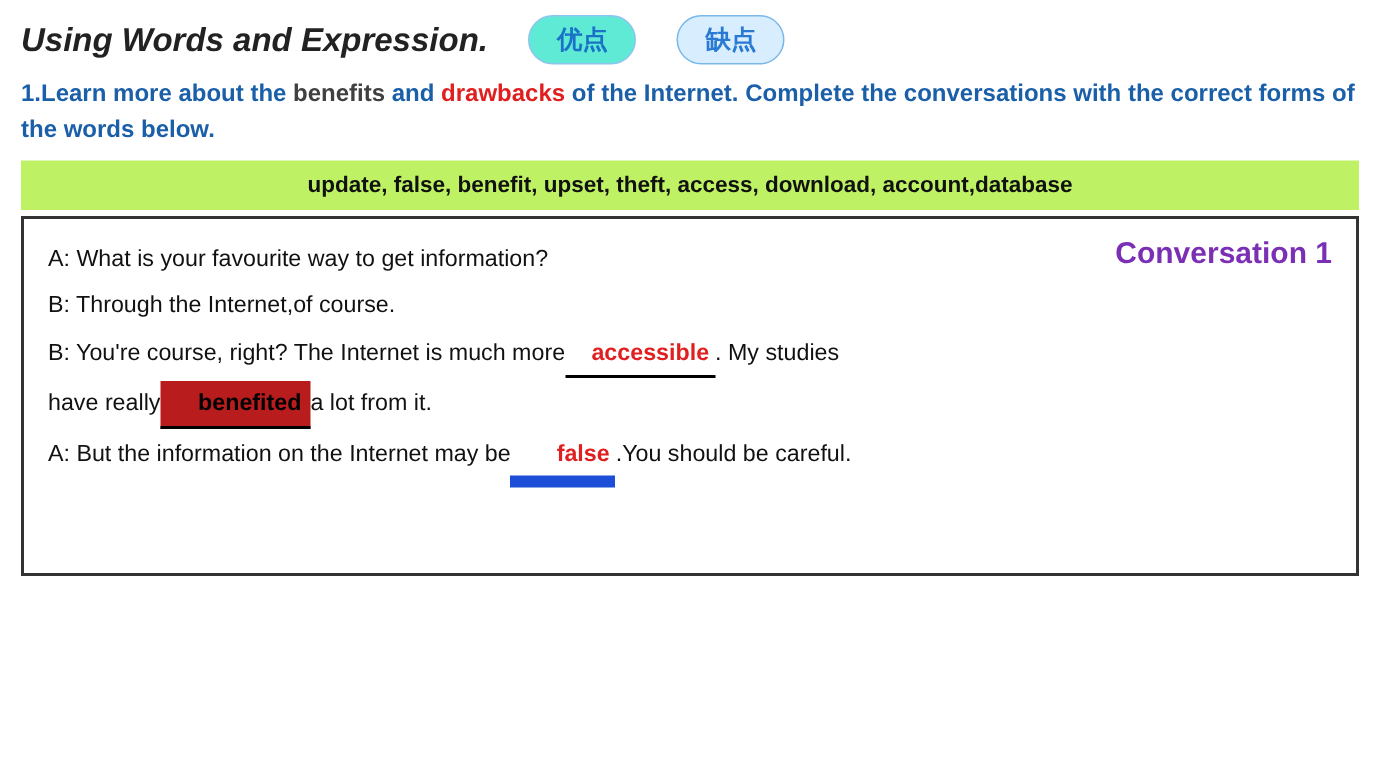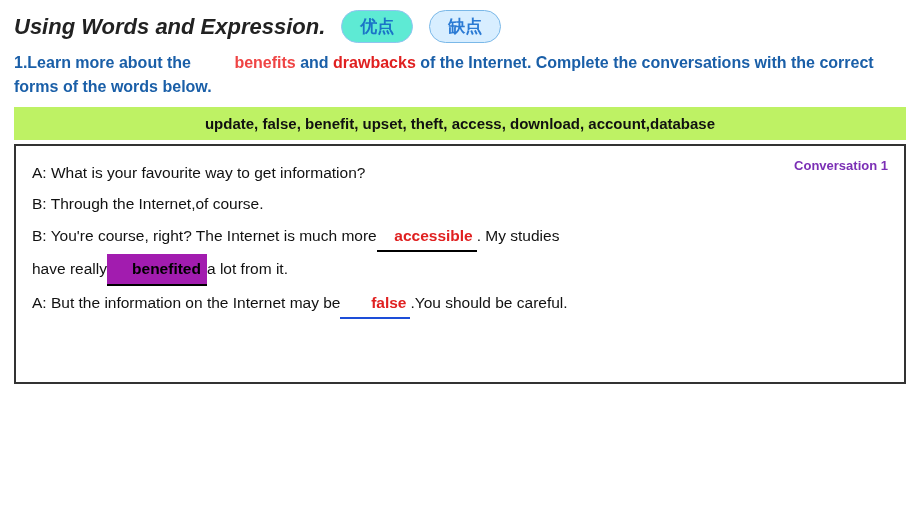--- a/index.html
+++ b/index.html
@@ -13,21 +13,21 @@
       height: 518px;
       font-family: Arial, "Microsoft YaHei", sans-serif;
       background: #ffffff;
       overflow: hidden;
       padding: 10px 14px;
     }
 
     .header-row {
       display: flex;
       align-items: center;
-      gap: 16px;
+      gap: 27px;
       margin-bottom: 8px;
     }
 
     .title-text {
       font-size: 22px;
       font-weight: bold;
       color: #222;
       font-style: italic;
     }
 
@@ -53,22 +53,21 @@
 
     .instruction {
       font-size: 16px;
       font-weight: bold;
       color: #1a5fa8;
       line-height: 1.5;
       margin-bottom: 8px;
     }
 
     .instruction .benefits {
-      color: #ef4444;
-      margin-left: 39px;
+      color: #404040;
     }
 
     .instruction .drawbacks {
       color: #e02020;
     }
 
     .word-bank {
       background: #bef264;
       border: none;
       padding: 8px 16px;
@@ -83,21 +82,21 @@
       border: 2px solid #333;
       padding: 12px 16px;
       min-height: 240px;
       position: relative;
     }
 
     .conversation-label {
       position: absolute;
       top: 12px;
       right: 16px;
-      font-size: 13px;
+      font-size: 20px;
       font-weight: bold;
       color: #7b2fb5;
     }
 
     .dialogue-lines {
       font-size: 15.5px;
       color: #111;
       line-height: 1.9;
     }
 
@@ -116,29 +115,29 @@
     }
 
     .fill-accessible {
       color: #e02020;
       border-bottom: 2px solid #000;
       min-width: 100px;
     }
 
     .fill-benefited {
       color: #000;
-      background: #a21caf;
+      background: #b91c1c;
       border-bottom: 2px solid #000;
       min-width: 100px;
       padding: 0 6px;
     }
 
     .fill-false {
       color: #e02020;
-      border-bottom: 2px solid #1d4ed8;
+      border-bottom: 8px solid #1d4ed8;
       min-width: 70px;
     }
   </style>
 </head>
 <body>
 
 <div class="header-row">
   <span class="title-text">Using Words and Expression.</span>
   <span class="badge badge-youdiian">优点</span>
   <span class="badge badge-quedian">缺点</span>

